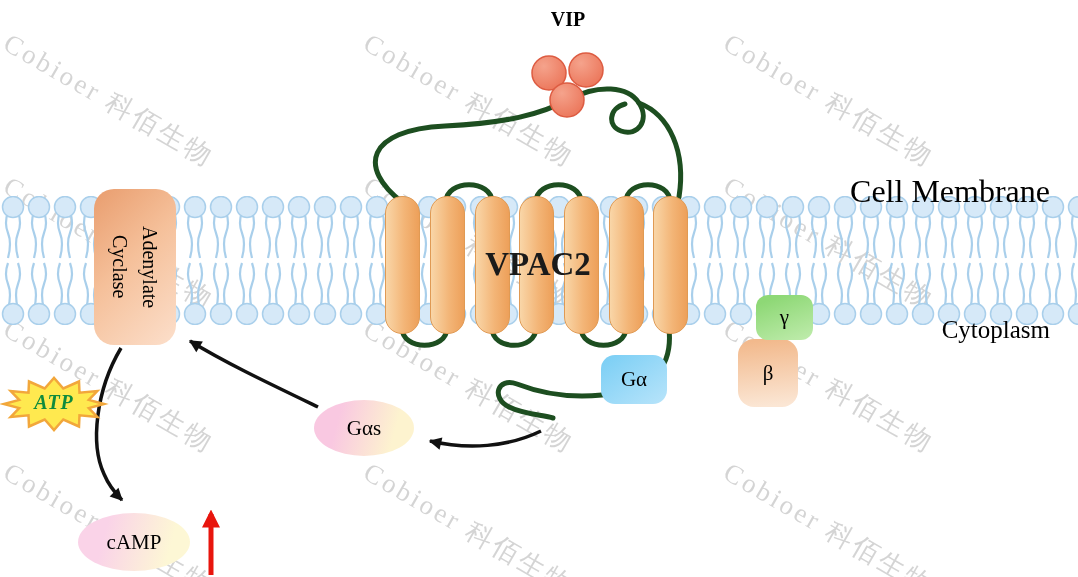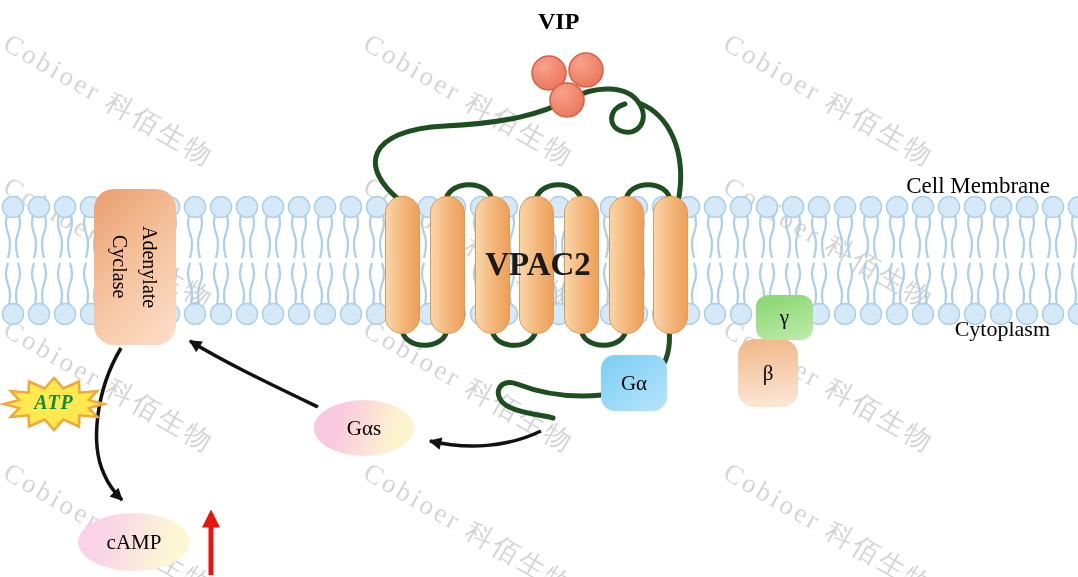--- a/index.html
+++ b/index.html
@@ -19,32 +19,32 @@
   .node { position:absolute; display:flex; align-items:center; justify-content:center;
           z-index:4; font-size:21px; color:#000; }
 
   .ac-box { position:absolute; left:94px; top:189px; width:82px; height:156px; z-index:3;
             border-radius:20px; display:flex; align-items:center; justify-content:center;
             background:linear-gradient(135deg,#e99d6e 0%,#f5c09a 45%,#fcdfcb 100%); }
   .ac-text { writing-mode:vertical-rl; font-size:20px; color:#000; text-align:center; line-height:1.5; }
   .ac-text span { display:block; }
 
   .lbl { position:absolute; z-index:6; color:#000; white-space:nowrap; }
-  .lbl-vip        { left:538px; top:8px;  width:60px;  font-size:24px; font-weight:bold; }
+  .lbl-vip        { left:538px; top:8px;  width:60px;  text-align:center; font-size:20px; font-weight:bold; }
   .lbl-vpac2      { left:478px; top:246px; width:120px; text-align:center; font-size:33px; font-weight:bold; color:#1a1a1a; }
-  .lbl-membrane   { left:838px; top:173px; width:212px; text-align:right; font-size:23px; }
-  .lbl-cytoplasm  { left:898px; top:316px; width:152px; text-align:right; font-size:22px; }
+  .lbl-membrane   { left:838px; top:173px; width:212px; text-align:right; font-size:32px; }
+  .lbl-cytoplasm  { left:898px; top:316px; width:152px; text-align:right; font-size:25px; }
   .lbl-atp        { left:24px;  top:391px; width:60px;  text-align:center; font-size:20px; font-weight:bold;
                     color:#0f8b3d; letter-spacing:1px;font-style:italic; }
 
   .gas-ellipse  { left:314px; top:400px; width:100px; height:56px; border-radius:50%;
                   background:linear-gradient(105deg,#f9c8e1 25%,#fdf3cf 78%); }
   .gtp-ellipse  { left:544px; top:405px; width:72px; height:42px; border-radius:50%;
                   background:radial-gradient(circle at 45% 38%,#e4c9f2 0%,#c794de 75%); }
-  .galpha-box   { left:601px; top:355px; width:66px; height:56px; border-radius:14px;
+  .galpha-box   { left:601px; top:355px; width:66px; height:49px; border-radius:14px;
                   background:linear-gradient(145deg,#7fd0f5 10%,#b5e3fa 95%); }
   .gamma-box    { left:756px; top:295px; width:57px; height:45px; border-radius:12px;
                   background:linear-gradient(160deg,#8ed876 15%,#c0ecad 100%); }
   .beta-box     { left:738px; top:339px; width:60px; height:68px; border-radius:16px; z-index:3;
                   background:linear-gradient(175deg,#f2b98c 5%,#fbe6d4 95%); }
   .camp-ellipse { left:78px; top:513px; width:112px; height:58px; border-radius:50%;
                   background:linear-gradient(105deg,#fad3e8 25%,#fdf7d5 80%); }
 </style>
 </head>
 <body>

